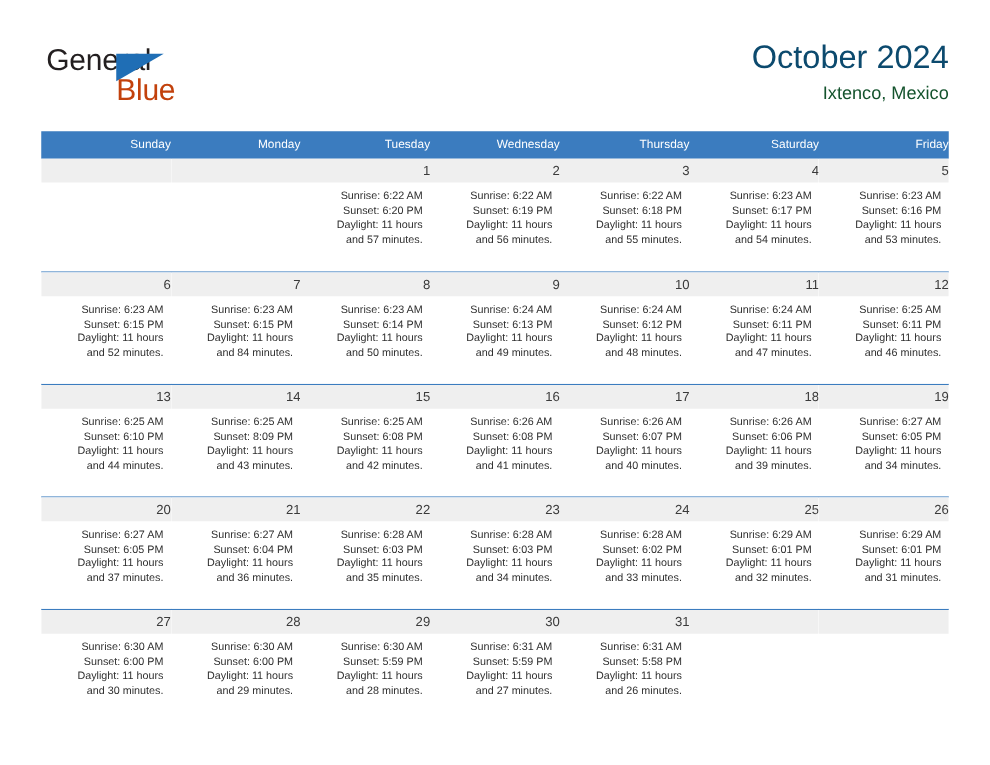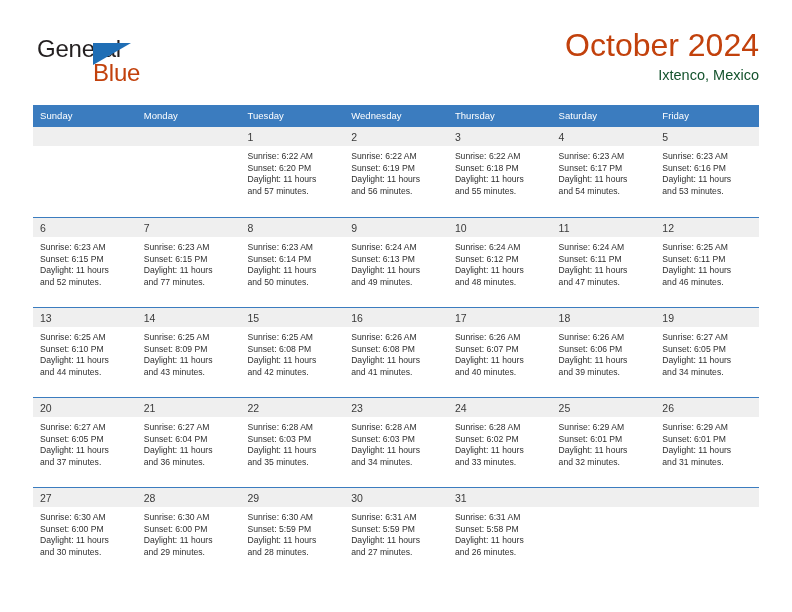--- a/index.html
+++ b/index.html
@@ -64,40 +64,41 @@
     line-height: 26px;
   }
 
   .titles {
     position: absolute;
     right: 0;
     top: 0;
     text-align: right;
   }
   .cal-title {
-    font-size: 32px;
-    color: #c2410c;
+    font-size: 26px;
+    color: #0c4a6e;
     line-height: 34px;
     white-space: nowrap;
     text-align: right;
   }
   .cal-subtitle {
     font-size: 14.5px;
     color: #14532d;
     line-height: 22px;
     margin-top: 2px;
     white-space: nowrap;
   }
 
   
   .calendar {
     position: absolute;
     left: 33px;
     top: 105px;
     width: 726px;
+    text-align: right;
   }
   .dow-row {
     display: flex;
     width: 100%;
     background: #3b7cbf;
     height: 22px;
   }
   .dow {
     flex: 1 1 0;
     color: #ffffff;
@@ -247,21 +248,21 @@
               <div class="day-line">Daylight: 11 hours</div>
               <div class="day-line">and 52 minutes.</div>
             </div>
           </div>
           <div class="day-cell">
             <div class="day-num-band"><span class="day-num">7</span></div>
             <div class="day-body">
               <div class="day-line">Sunrise: 6:23 AM</div>
               <div class="day-line">Sunset: 6:15 PM</div>
               <div class="day-line">Daylight: 11 hours</div>
-              <div class="day-line">and 77 minutes.</div>
+              <div class="day-line">and 84 minutes.</div>
             </div>
           </div>
           <div class="day-cell">
             <div class="day-num-band"><span class="day-num">8</span></div>
             <div class="day-body">
               <div class="day-line">Sunrise: 6:23 AM</div>
               <div class="day-line">Sunset: 6:14 PM</div>
               <div class="day-line">Daylight: 11 hours</div>
               <div class="day-line">and 50 minutes.</div>
             </div>

